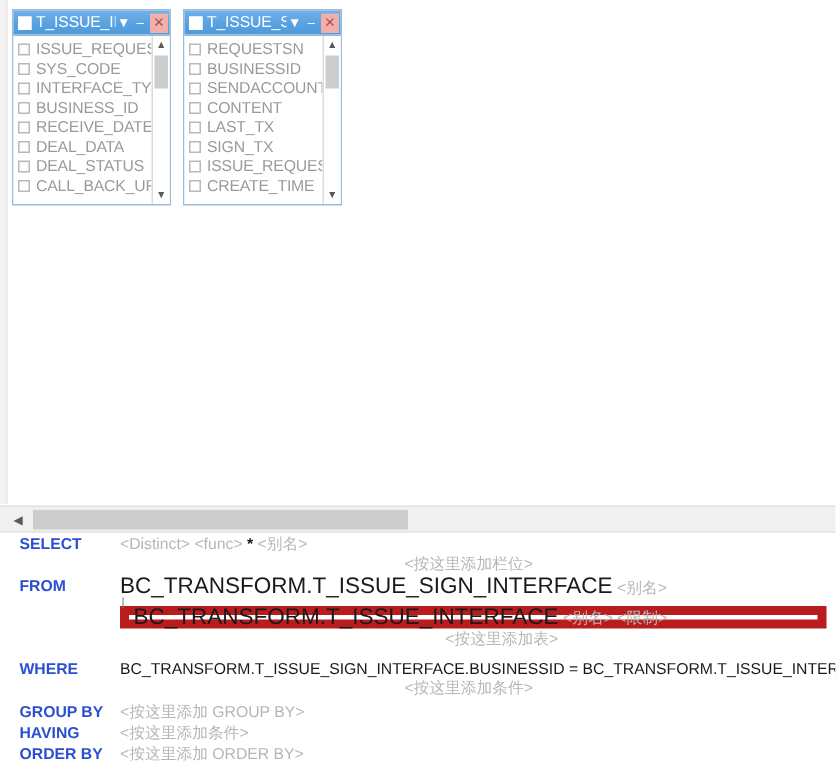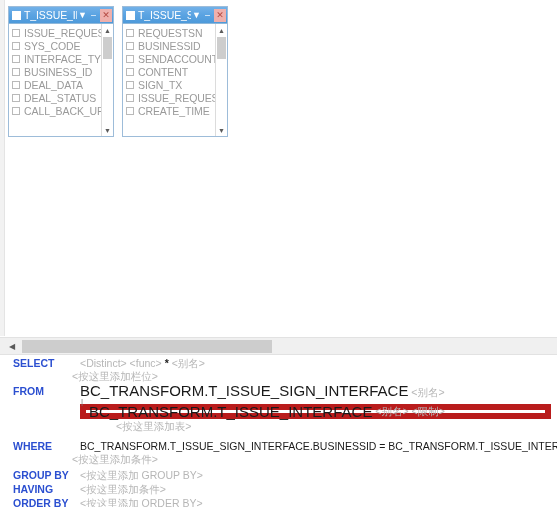--- a/index.html
+++ b/index.html
@@ -227,21 +227,21 @@
     font-weight: bold;
   }
   .row-add {
     height: 13px;
     line-height: 13px;
   }
   .add-ph {
     color: #b6b6b6;
     font-size: 10.5px;
   }
-  .pad-left-93 { padding-left: 72px; }
+  .pad-left-93 { padding-left: 72px; text-align: center; }
 
   .from-table {
     color: #1a1a1a;
     font-size: 15px;
   }
 
   .selected-table-row {
     display: flex;
     align-items: center;
     height: 15px;
@@ -288,20 +288,24 @@
         <div class="field-row">
           <span class="field-check"></span>
           <span class="field-name">INTERFACE_TYPE</span>
         </div>
         <div class="field-row">
           <span class="field-check"></span>
           <span class="field-name">BUSINESS_ID</span>
         </div>
         <div class="field-row">
           <span class="field-check"></span>
+          <span class="field-name">RECEIVE_DATE</span>
+        </div>
+        <div class="field-row">
+          <span class="field-check"></span>
           <span class="field-name">DEAL_DATA</span>
         </div>
         <div class="field-row">
           <span class="field-check"></span>
           <span class="field-name">DEAL_STATUS</span>
         </div>
         <div class="field-row">
           <span class="field-check"></span>
           <span class="field-name">CALL_BACK_URL</span>
         </div>
@@ -335,20 +339,24 @@
         <div class="field-row">
           <span class="field-check"></span>
           <span class="field-name">SENDACCOUNT</span>
         </div>
         <div class="field-row">
           <span class="field-check"></span>
           <span class="field-name">CONTENT</span>
         </div>
         <div class="field-row">
           <span class="field-check"></span>
+          <span class="field-name">LAST_TX</span>
+        </div>
+        <div class="field-row">
+          <span class="field-check"></span>
           <span class="field-name">SIGN_TX</span>
         </div>
         <div class="field-row">
           <span class="field-check"></span>
           <span class="field-name">ISSUE_REQUESTSN</span>
         </div>
         <div class="field-row">
           <span class="field-check"></span>
           <span class="field-name">CREATE_TIME</span>
         </div>

